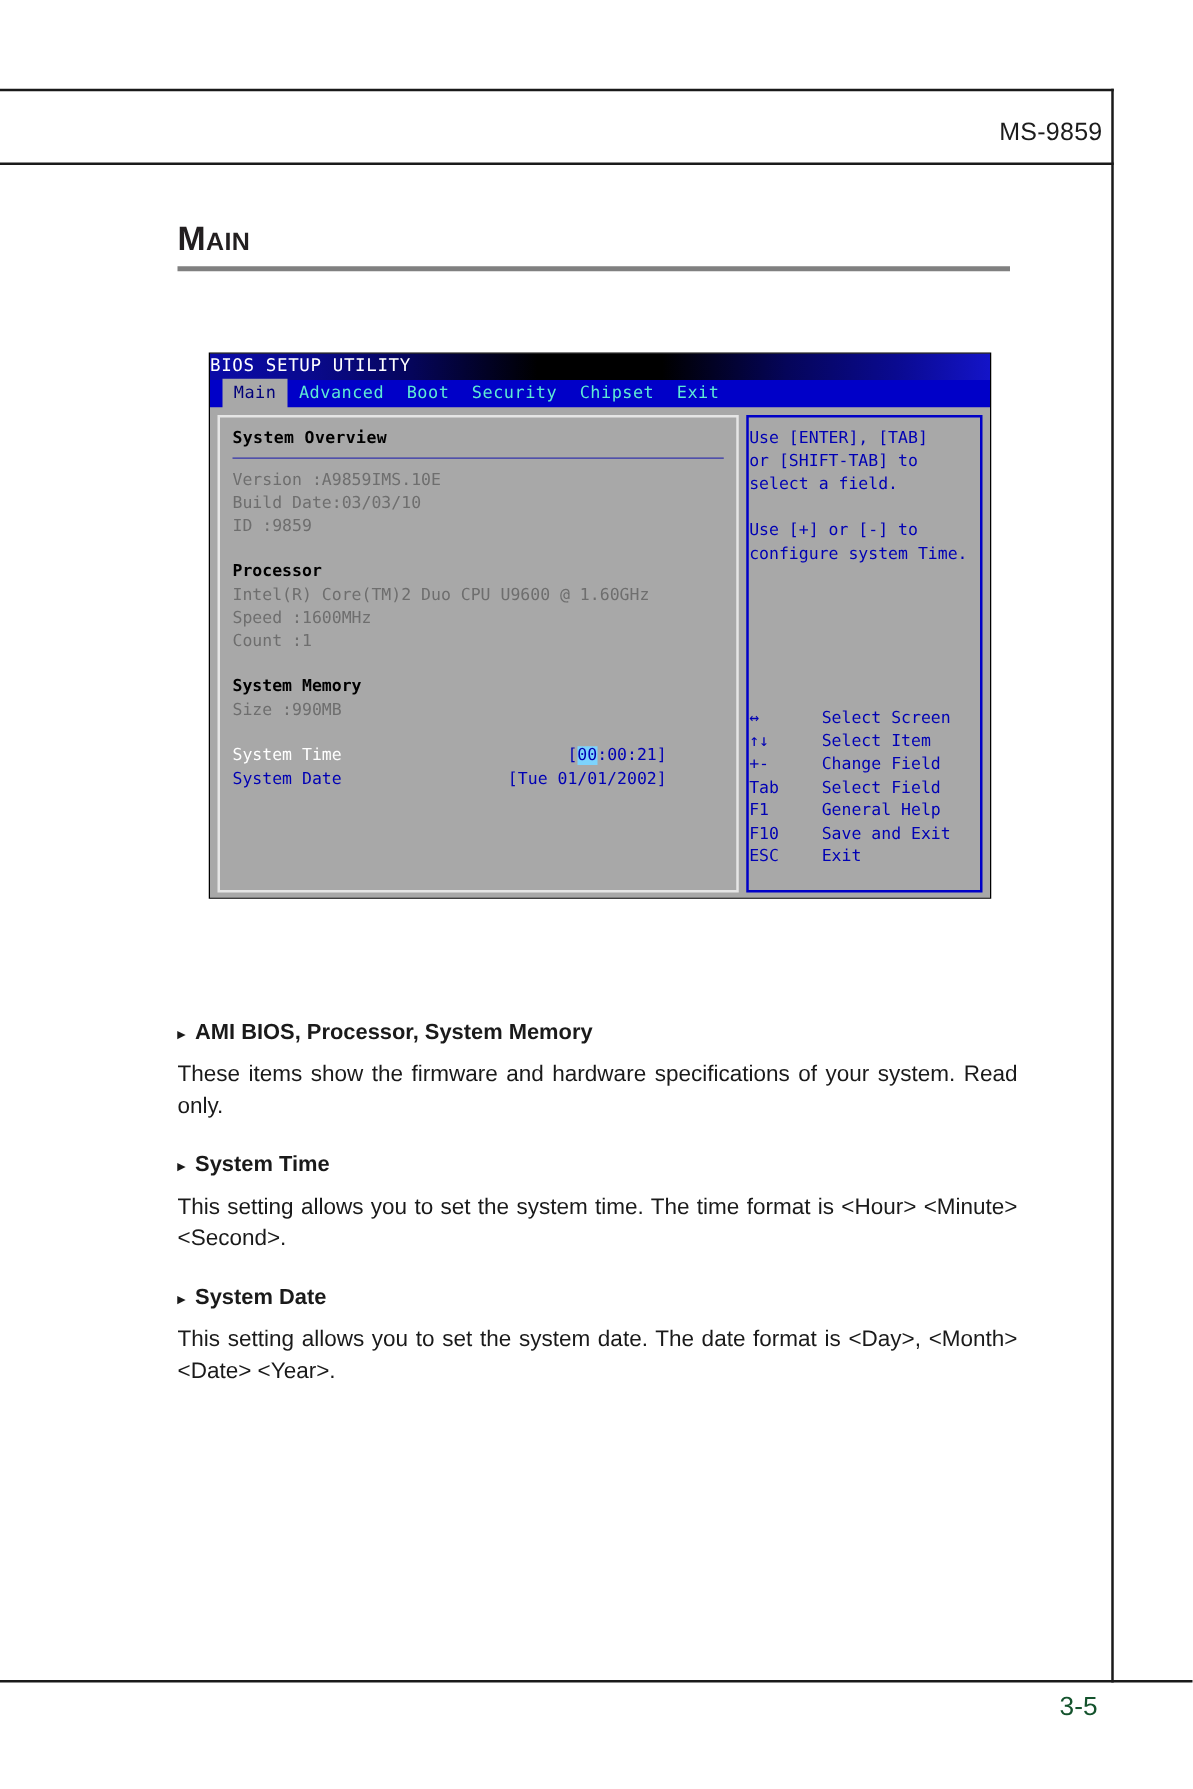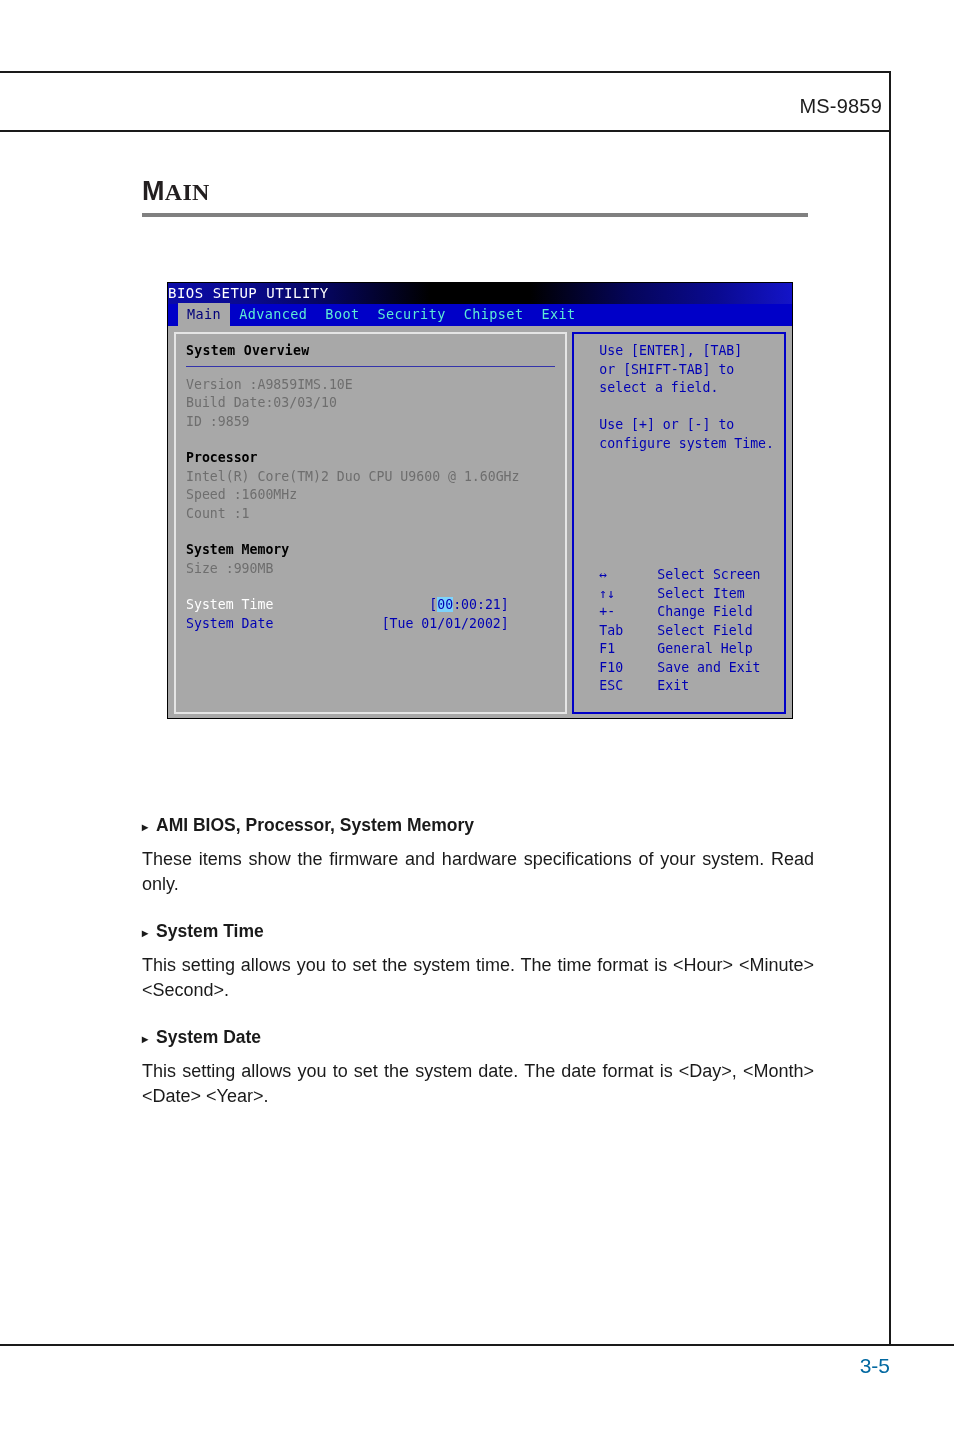--- a/index.html
+++ b/index.html
@@ -45,41 +45,40 @@
   .header-code {
     position: absolute;
     right: 72px; top: 95px;
     font-size: 20px;
     letter-spacing: 0.2px;
     color: #1c1c1c;
   }
 
   .page-number {
     position: absolute;
-    right: 64px; top: 1354px;
+    right: 76px; top: 1354px;
     font-size: 21px;
-    color: #0369a1;
+    color: #14532d;
   }
 
   
   .section-head {
     position: absolute;
     left: 142px; top: 178px;
     width: 666px;
   }
   .section-head .title {
     font-size: 27px;
     font-weight: bold;
     color: #231f20;
     line-height: 1;
     letter-spacing: 0.3px;
   }
   .section-head .title .sc {
-    font-size: 24px;
-    font-family: Liberation Serif, serif;
+    font-size: 20px;
   }
   .section-head .hr {
     margin-top: 8px;
     height: 4px;
     background: #808080;
   }
 
   
   .bios {
     position: absolute;
@@ -134,21 +133,21 @@
     border: 2px solid #e5e5e5;
     box-sizing: border-box;
     padding: 8px 10px 1px 10px;
     min-height: 382px;
   }
   .panel-gap { width: 6px; }
   .panel-right {
     flex: 1;
     border: 2px solid #0000c8;
     box-sizing: border-box;
-    padding: 8px 10px 10px 25px;
+    padding: 8px 10px 10px 0;
     min-height: 382px;
   }
 
   .ov-title {
     color: #000000;
     font-weight: bold;
     letter-spacing: 0.3px;
   }
   .ov-underline {
     height: 1px;

